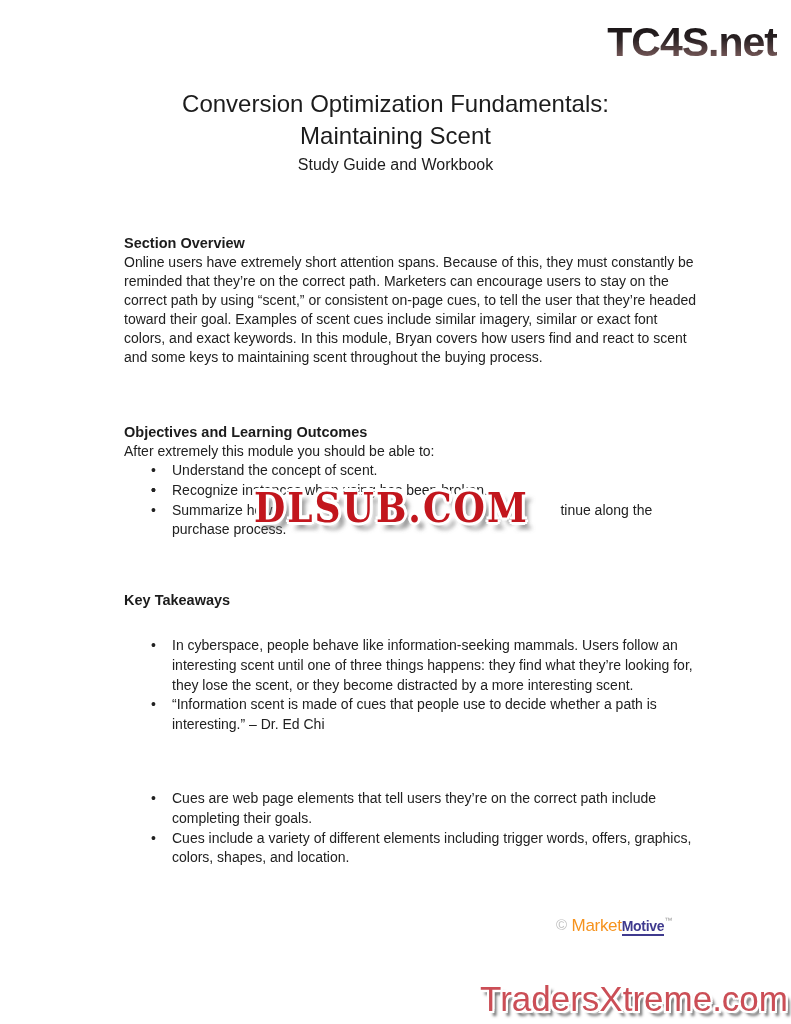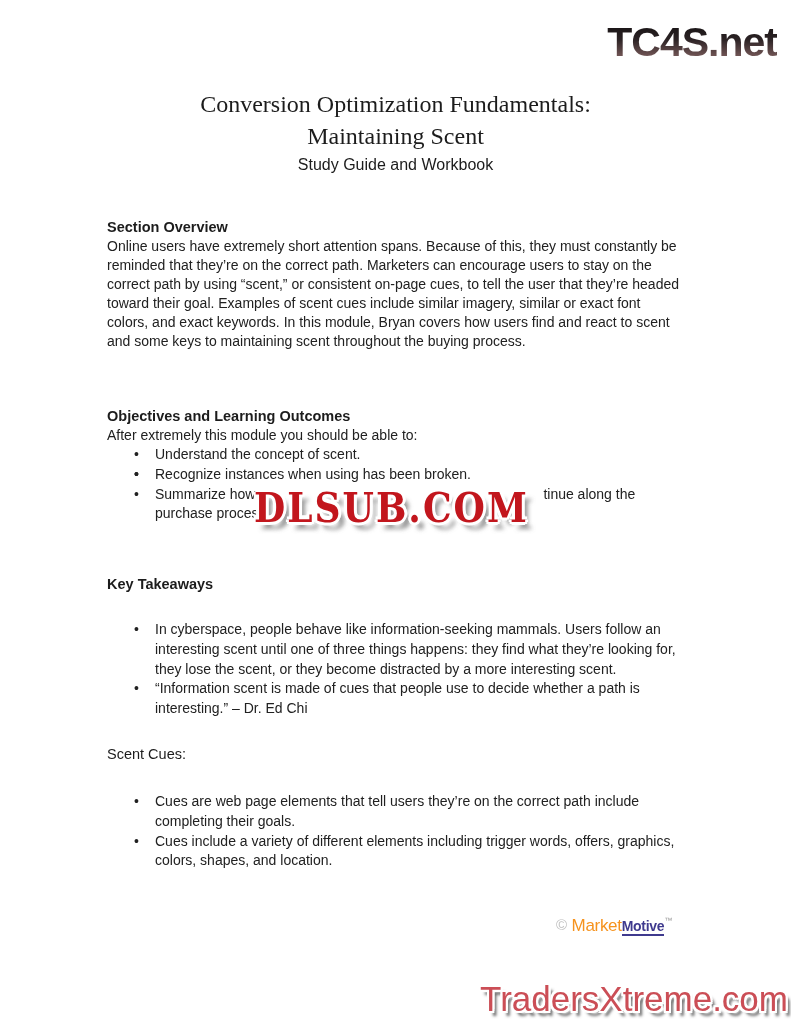--- a/index.html
+++ b/index.html
@@ -1,25 +1,25 @@
 <!DOCTYPE html>
 <html><head>
 <meta charset="utf-8">
 <style>
   html,body{margin:0;padding:0;}
   body{
     width:791px;height:1024px;background:#ffffff;position:relative;overflow:hidden;
     font-family:"Liberation Sans",sans-serif;color:#212121;
   }
   .page{position:absolute;inset:0;}
-  .sec{position:absolute;left:107px;width:578px;}
+  .sec{position:absolute;left:124px;width:578px;margin-top:16px;}
 
   
   .s-title{position:absolute;top:88px;left:0;width:791px;text-align:center;}
-  .t1{font-size:24px;line-height:32px;color:#1c1c1c;font-family:Liberation Serif, serif;}
+  .t1{font-size:24px;line-height:32px;color:#1c1c1c;}
   .t2{font-size:16px;line-height:26px;color:#1c1c1c;}
 
   
   .h{font-weight:bold;font-size:14.5px;line-height:19px;color:#1c1c1c;}
   .h-reg{font-size:14.5px;line-height:19px;color:#1c1c1c;}
   p{margin:0;font-size:14px;line-height:19px;}
   .s-overview{top:218px;}
   .s-objectives{top:407px;}
   .s-takeaways{top:575px;}
   .s-cues{top:745px;}
@@ -113,21 +113,20 @@
         <span>In cyberspace, people behave like information-seeking mammals. Users follow an interesting scent until one of three things happens: they find what they’re looking for, they lose the scent, or they become distracted by a more interesting scent.</span>
       </div>
       <div class="li">
         <span class="dot">•</span>
         <span>“Information scent is made of cues that people use to decide whether a path is interesting.” – Dr. Ed Chi</span>
       </div>
     </div>
   </div>
 
   <div class="sec s-cues">
-    <div class="h-reg">Scent Cues:</div>
     <div class="list gap-top-sm">
       <div class="li">
         <span class="dot">•</span>
         <span>Cues are web page elements that tell users they’re on the correct path include completing their goals.</span>
       </div>
       <div class="li">
         <span class="dot">•</span>
         <span>Cues include a variety of different elements including trigger words, offers, graphics, colors, shapes, and location.</span>
       </div>
     </div>

